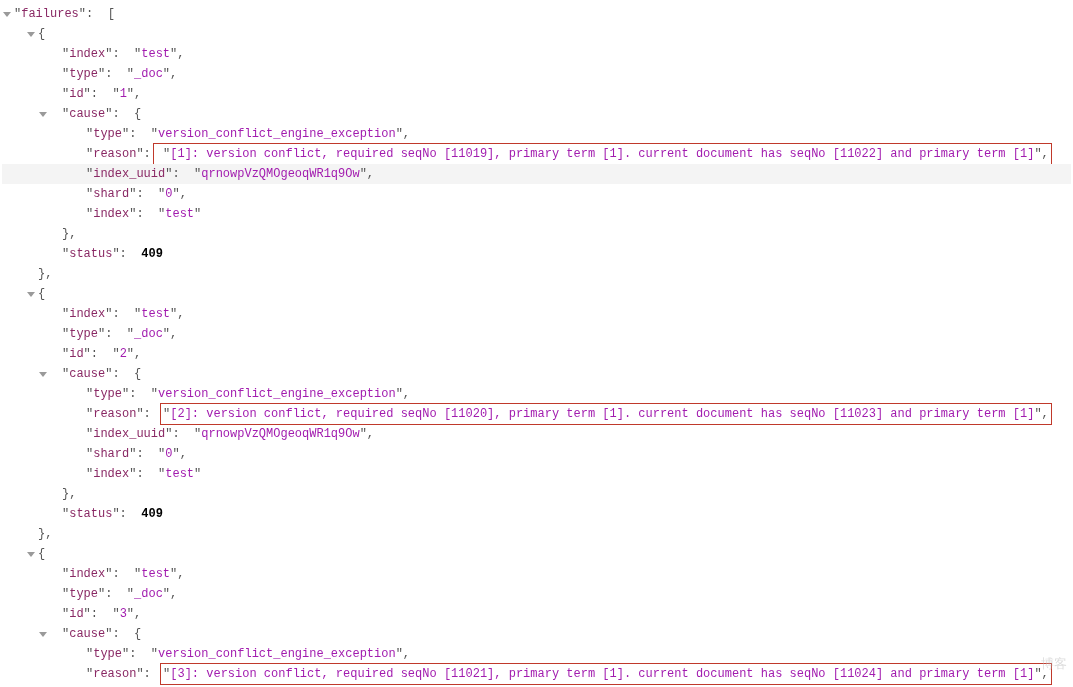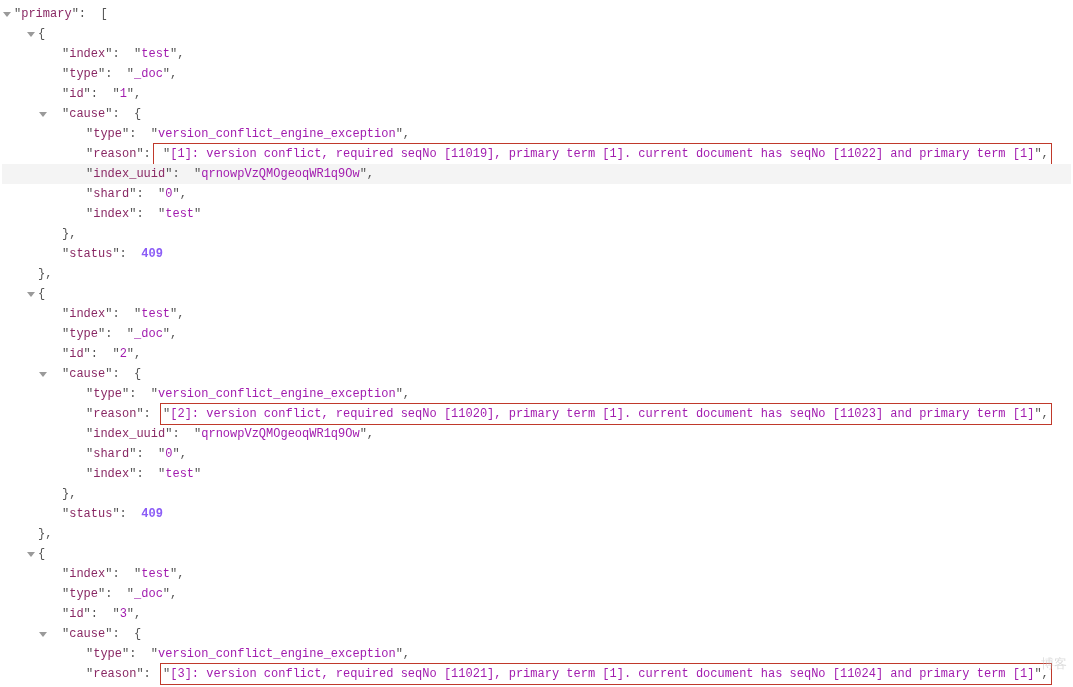--- a/index.html
+++ b/index.html
@@ -40,21 +40,21 @@
   .arrow svg {
     display: block;
   }
   .sp {
     display: inline-block;
     width: 12px;
     flex: 0 0 12px;
   }
   .key    { color: #8a2965; }   
   .str    { color: #a21caf; }   
-  .num    { color: #8b5cf6; font-weight: bold; text-align: right; }
+  .num    { color: #000000; font-weight: bold; text-align: right; }
   .punc   { color: #555; }
   .redbox {
     display: inline-block;
     border: 1px solid #c0392b;
     padding: 0 2px;
     margin: -1px 0 -1px 2px;
   }
   .watermark {
     position: fixed;
     right: 6px;
@@ -72,21 +72,21 @@
 
 <div class="viewer">
 
   <div class="line">
     <span class="arrow">
       <svg width="10" height="10" viewBox="0 0 10 10">
           <path d="M1 3 L9 3 L5 8 Z" fill="#9a9a9a"></path>
         </svg>
     </span>
     <span class="punc">"</span>
-      <span class="key">primary</span>
+      <span class="key">failures</span>
       <span class="punc">":&nbsp;&nbsp;</span>
       <span class="punc">[</span>
   </div>
 
   <div class="line">
     <span class="sp"></span>
       <span class="sp"></span>
     <span class="arrow">
       <svg width="10" height="10" viewBox="0 0 10 10">
           <path d="M1 3 L9 3 L5 8 Z" fill="#9a9a9a"></path>

